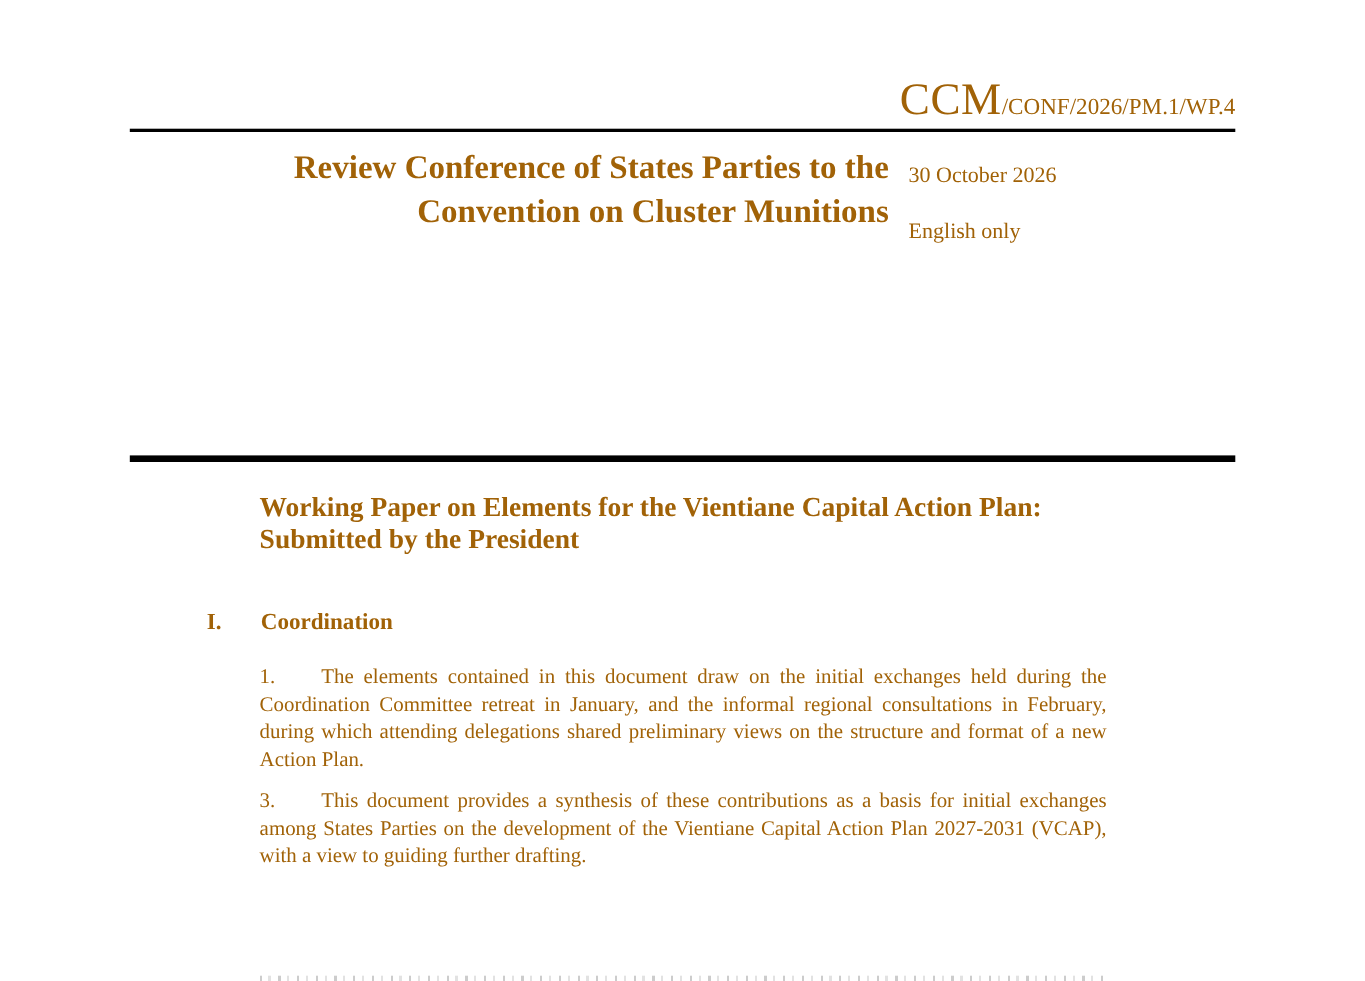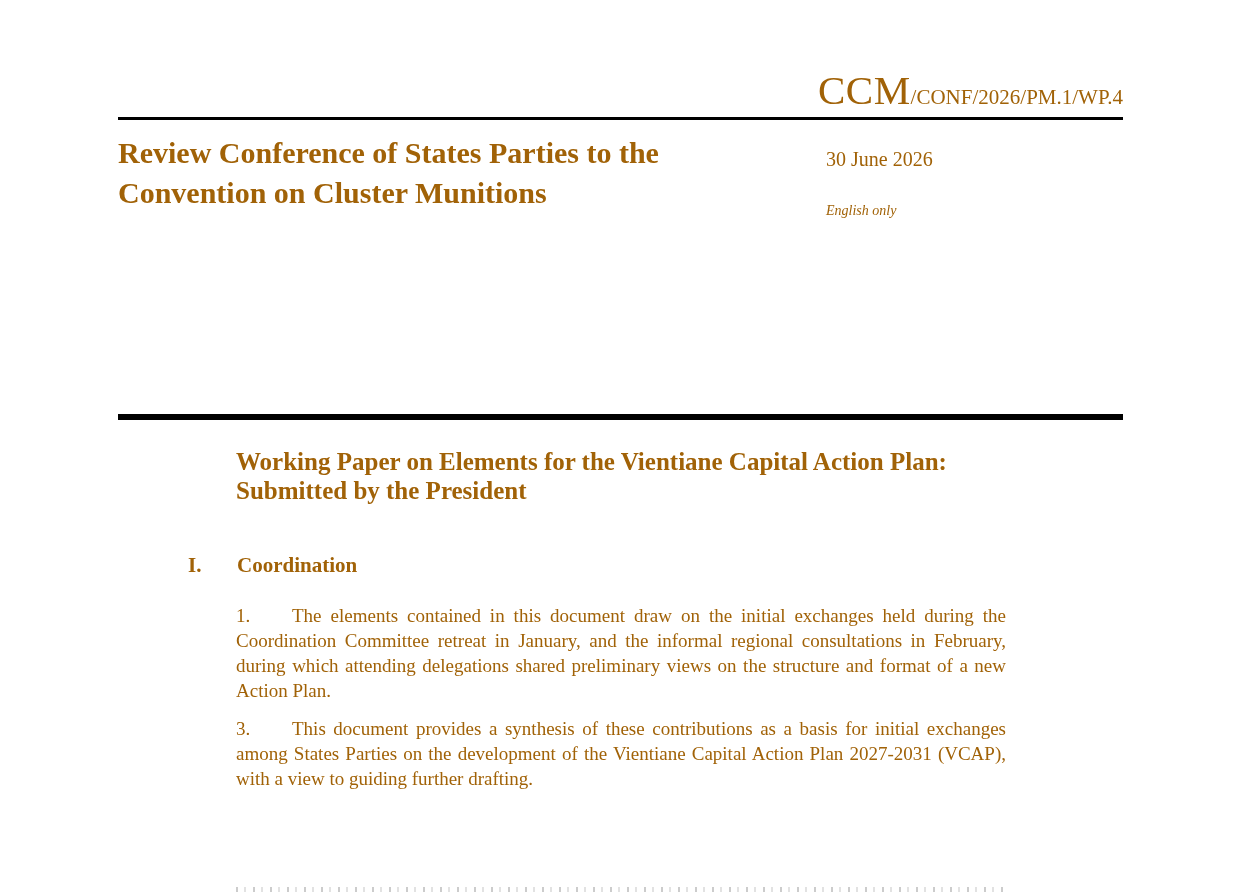--- a/index.html
+++ b/index.html
@@ -27,33 +27,33 @@
     width: 1005px; height: 3px;
     background: #000;
   }
   .org-title {
     position: absolute;
     left: 118px; top: 133px;
     width: 690px;
     font-size: 30px;
     font-weight: bold;
     line-height: 40px;
+    text-align: right;
   }
   .date-line {
     position: absolute;
     left: 826px; top: 147px;
     font-size: 20px;
     line-height: 25px;
   }
   .lang-line {
     position: absolute;
     left: 826px; top: 198px;
-    font-size: 14px;
+    font-size: 20px;
     line-height: 25px;
-    font-style: italic;
   }
   .rule-thick {
     position: absolute;
     left: 118px; top: 414px;
     width: 1005px; height: 6px;
     background: #000;
   }
   .doc-title {
     position: absolute;
     left: 236px; top: 447px;
@@ -96,21 +96,21 @@
 <div class="page">
 
   <div class="doc-symbol">
     <span class="big">CCM</span><span class="small">/CONF/2026/PM.1/WP.4</span>
   </div>
 
   <div class="rule-thin"></div>
 
   <div class="org-title">Review Conference of States Parties to the Convention on Cluster Munitions</div>
 
-  <div class="date-line">30 June 2026</div>
+  <div class="date-line">30 October 2026</div>
 
   <div class="lang-line">English only</div>
 
   <div class="rule-thick"></div>
 
   <div class="doc-title">Working Paper on Elements for the Vientiane Capital Action Plan: Submitted by the President</div>
 
   <div class="section-head">
     <span class="numeral">I.</span><span>Coordination</span>
   </div>

